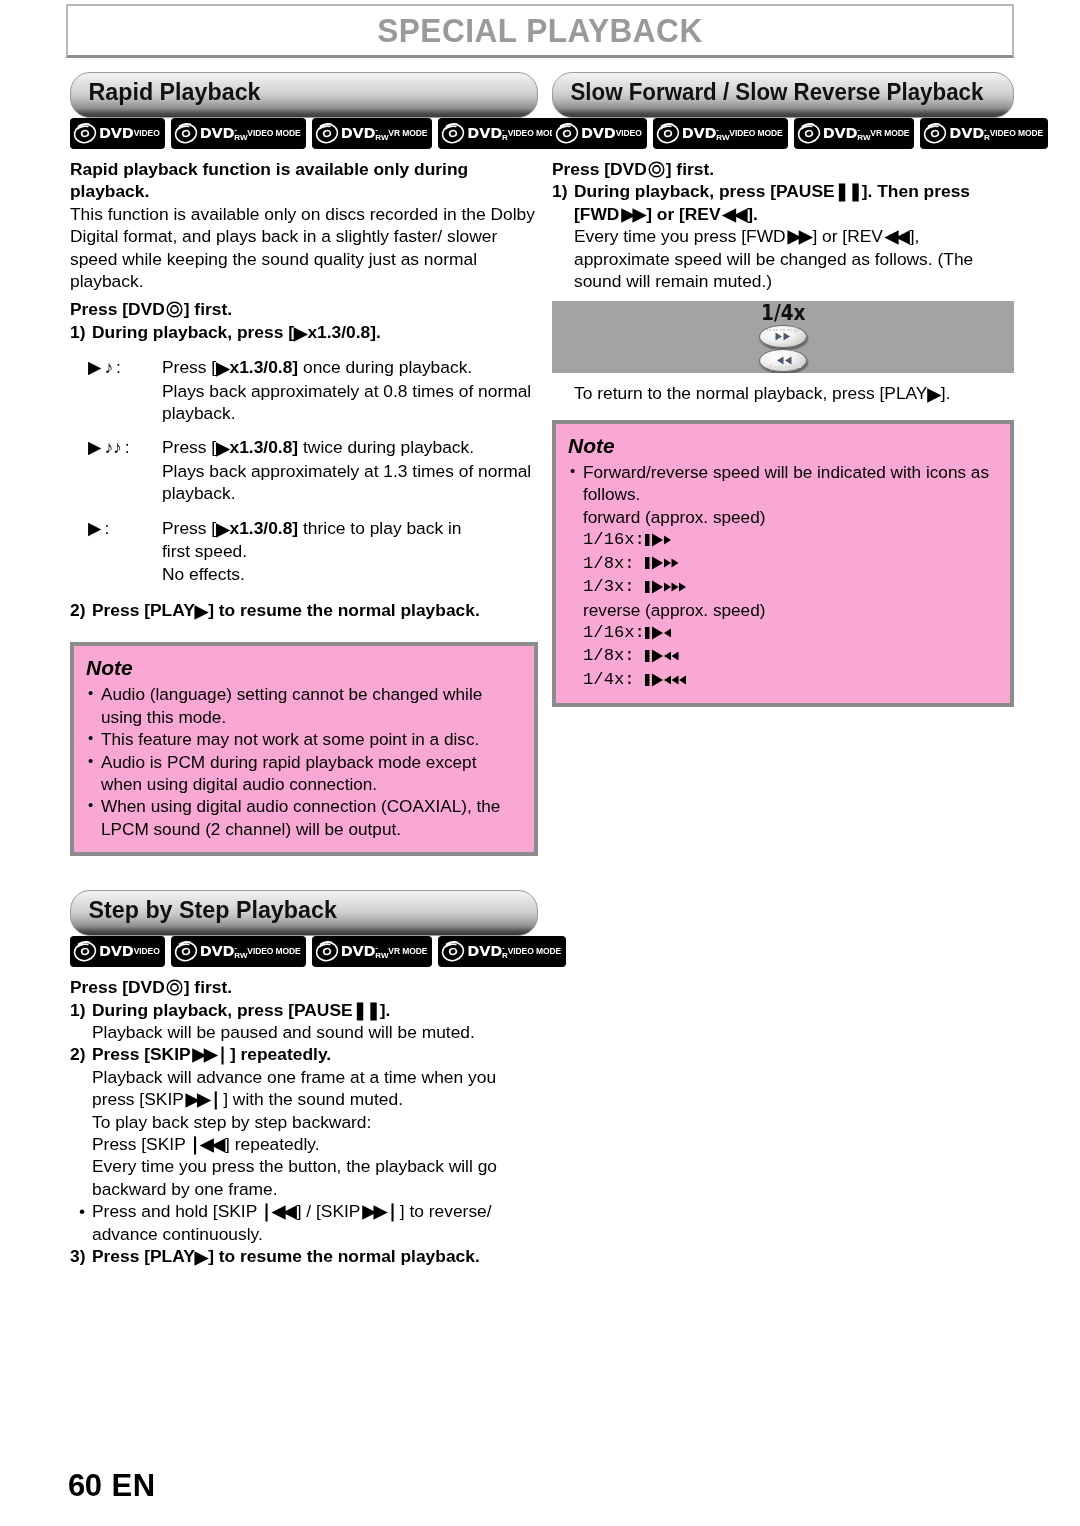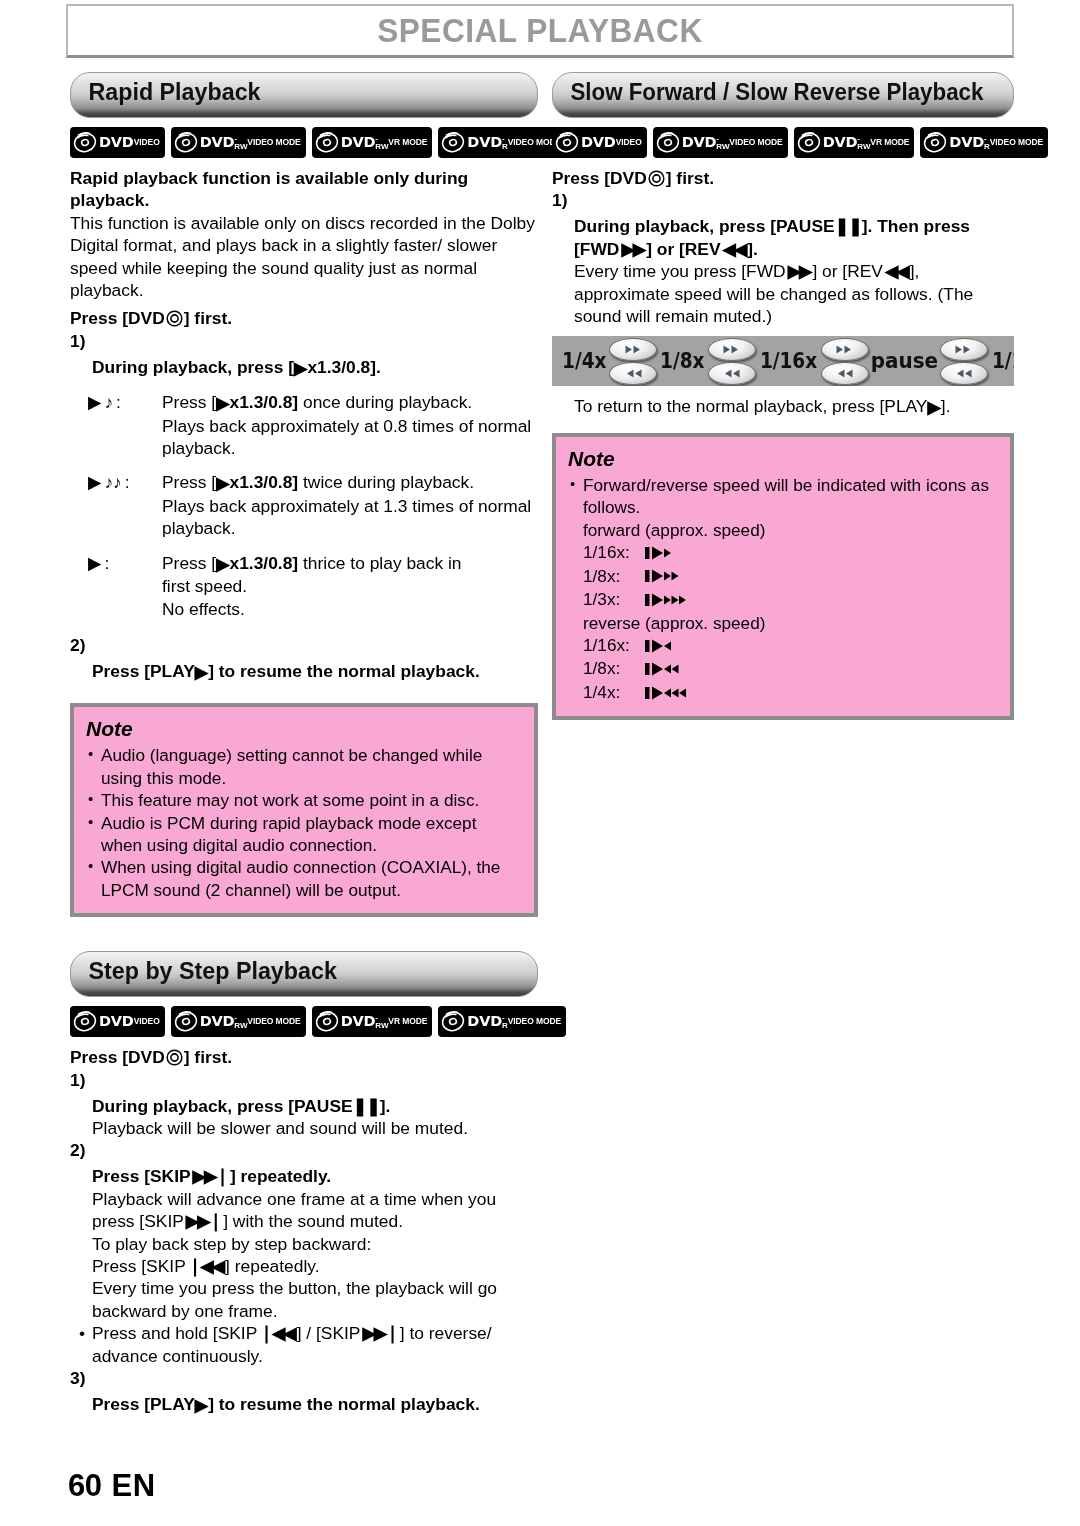--- a/index.html
+++ b/index.html
@@ -40,21 +40,20 @@
   .section-bar {
     position: relative;
     height: 46px;
     border-radius: 20px;
     border: 1px solid #9a9a9a;
     background: linear-gradient(to bottom,
         #f4f4f4 0%, #e2e2e2 22%, #cfcfcf 48%,
         #b7b7b7 62%, #8f8f8f 80%, #4d4d4d 92%, #3a3a3a 100%);
     display: flex;
     align-items: center;
-    margin-bottom: 9px;
     overflow: hidden;
   }
   .section-bar-label {
     padding-left: 18px;
     font-size: 24px;
     font-weight: bold;
     color: #111;
     position: relative;
     top: -3px;
     transform: scaleX(0.97);
@@ -100,21 +99,21 @@
     color: #fff;
     font-size: 8.5px;
     font-weight: bold;
     line-height: 9px;
     letter-spacing: -0.1px;
     white-space: nowrap;
   }
 
   
   .txt      { font-size: 17.4px; line-height: 22.4px; }
-  .txt b, .bold { font-weight: bold; margin-top: 26px; }
+  .txt b, .bold { font-weight: bold; }
   .strong-para { font-weight: bold; font-size: 17.4px; line-height: 22.4px; }
   .gap6  { height: 6px; }
   .gap14 { height: 14px; }
   .gap20 { height: 20px; }
 
   .numitem {
     display: flex;
     font-size: 17.4px;
     line-height: 22.4px;
   }
@@ -166,34 +165,35 @@
   .note-sub { font-size: 17.2px; line-height: 22.4px; padding-left: 15px; }
 
   
   .spd-row {
     display: flex;
     align-items: center;
     font-size: 17.2px;
     line-height: 23.5px;
     padding-left: 15px;
   }
-  .spd-row .lbl { width: 62px; flex: 0 0 auto; }
+  .spd-row .lbl { width: 62px; flex: 0 0 auto; font-family: Liberation Mono, monospace; }
   .spd-icon { display: flex; align-items: center; gap: 0px; }
 
   
   .speed-band {
     position: relative;
     background: #a3a3a3;
-    height: 50px;
+    height: 72px;
     margin: 9px 0 9px 0;
     display: flex;
     align-items: center;
     justify-content: space-between;
     padding: 0 7px;
     overflow: hidden;
+    flex-direction: column;
   }
   .band-label {
     font-size: 21px;
     font-weight: bold;
     color: #111;
     font-family: "DejaVu Sans", sans-serif;
     transform: scaleX(0.88);
     white-space: nowrap;
   }
   .btn-pair {
@@ -480,21 +480,21 @@
       <span>Press [DVD</span><span><svg width="17" height="17" viewBox="0 0 17 17" style="vertical-align:-3px;margin:0 1px">
             <circle cx="8.5" cy="8.5" r="7.3" fill="none" stroke="#000" stroke-width="1.5"></circle>
             <circle cx="8.5" cy="8.5" r="3.6" fill="none" stroke="#000" stroke-width="1.6"></circle>
           </svg></span><span>] first.</span>
     </div>
 
     <div class="numitem">
       <span class="num">1)</span>
       <span class="body bold"><span>During playback, press [PAUSE</span><span style="letter-spacing:-1px">❚❚</span><span>].</span></span>
     </div>
-    <div class="txt indent">Playback will be slower and sound will be muted.</div>
+    <div class="txt indent">Playback will be paused and sound will be muted.</div>
 
     <div class="numitem">
       <span class="num">2)</span>
       <span class="body bold"><span>Press [SKIP</span><span style="letter-spacing:-2px;margin:0 2px">▶▶❘</span><span>] repeatedly.</span></span>
     </div>
 
     <div class="txt indent">
       <span>Playback will advance one frame at a time when you press [SKIP</span><b><span style="letter-spacing:-2px;margin:0 2px">▶▶❘</span></b><span>] with the sound muted.</span>
     </div>
     <div class="txt indent">To play back step by step backward:</div>

